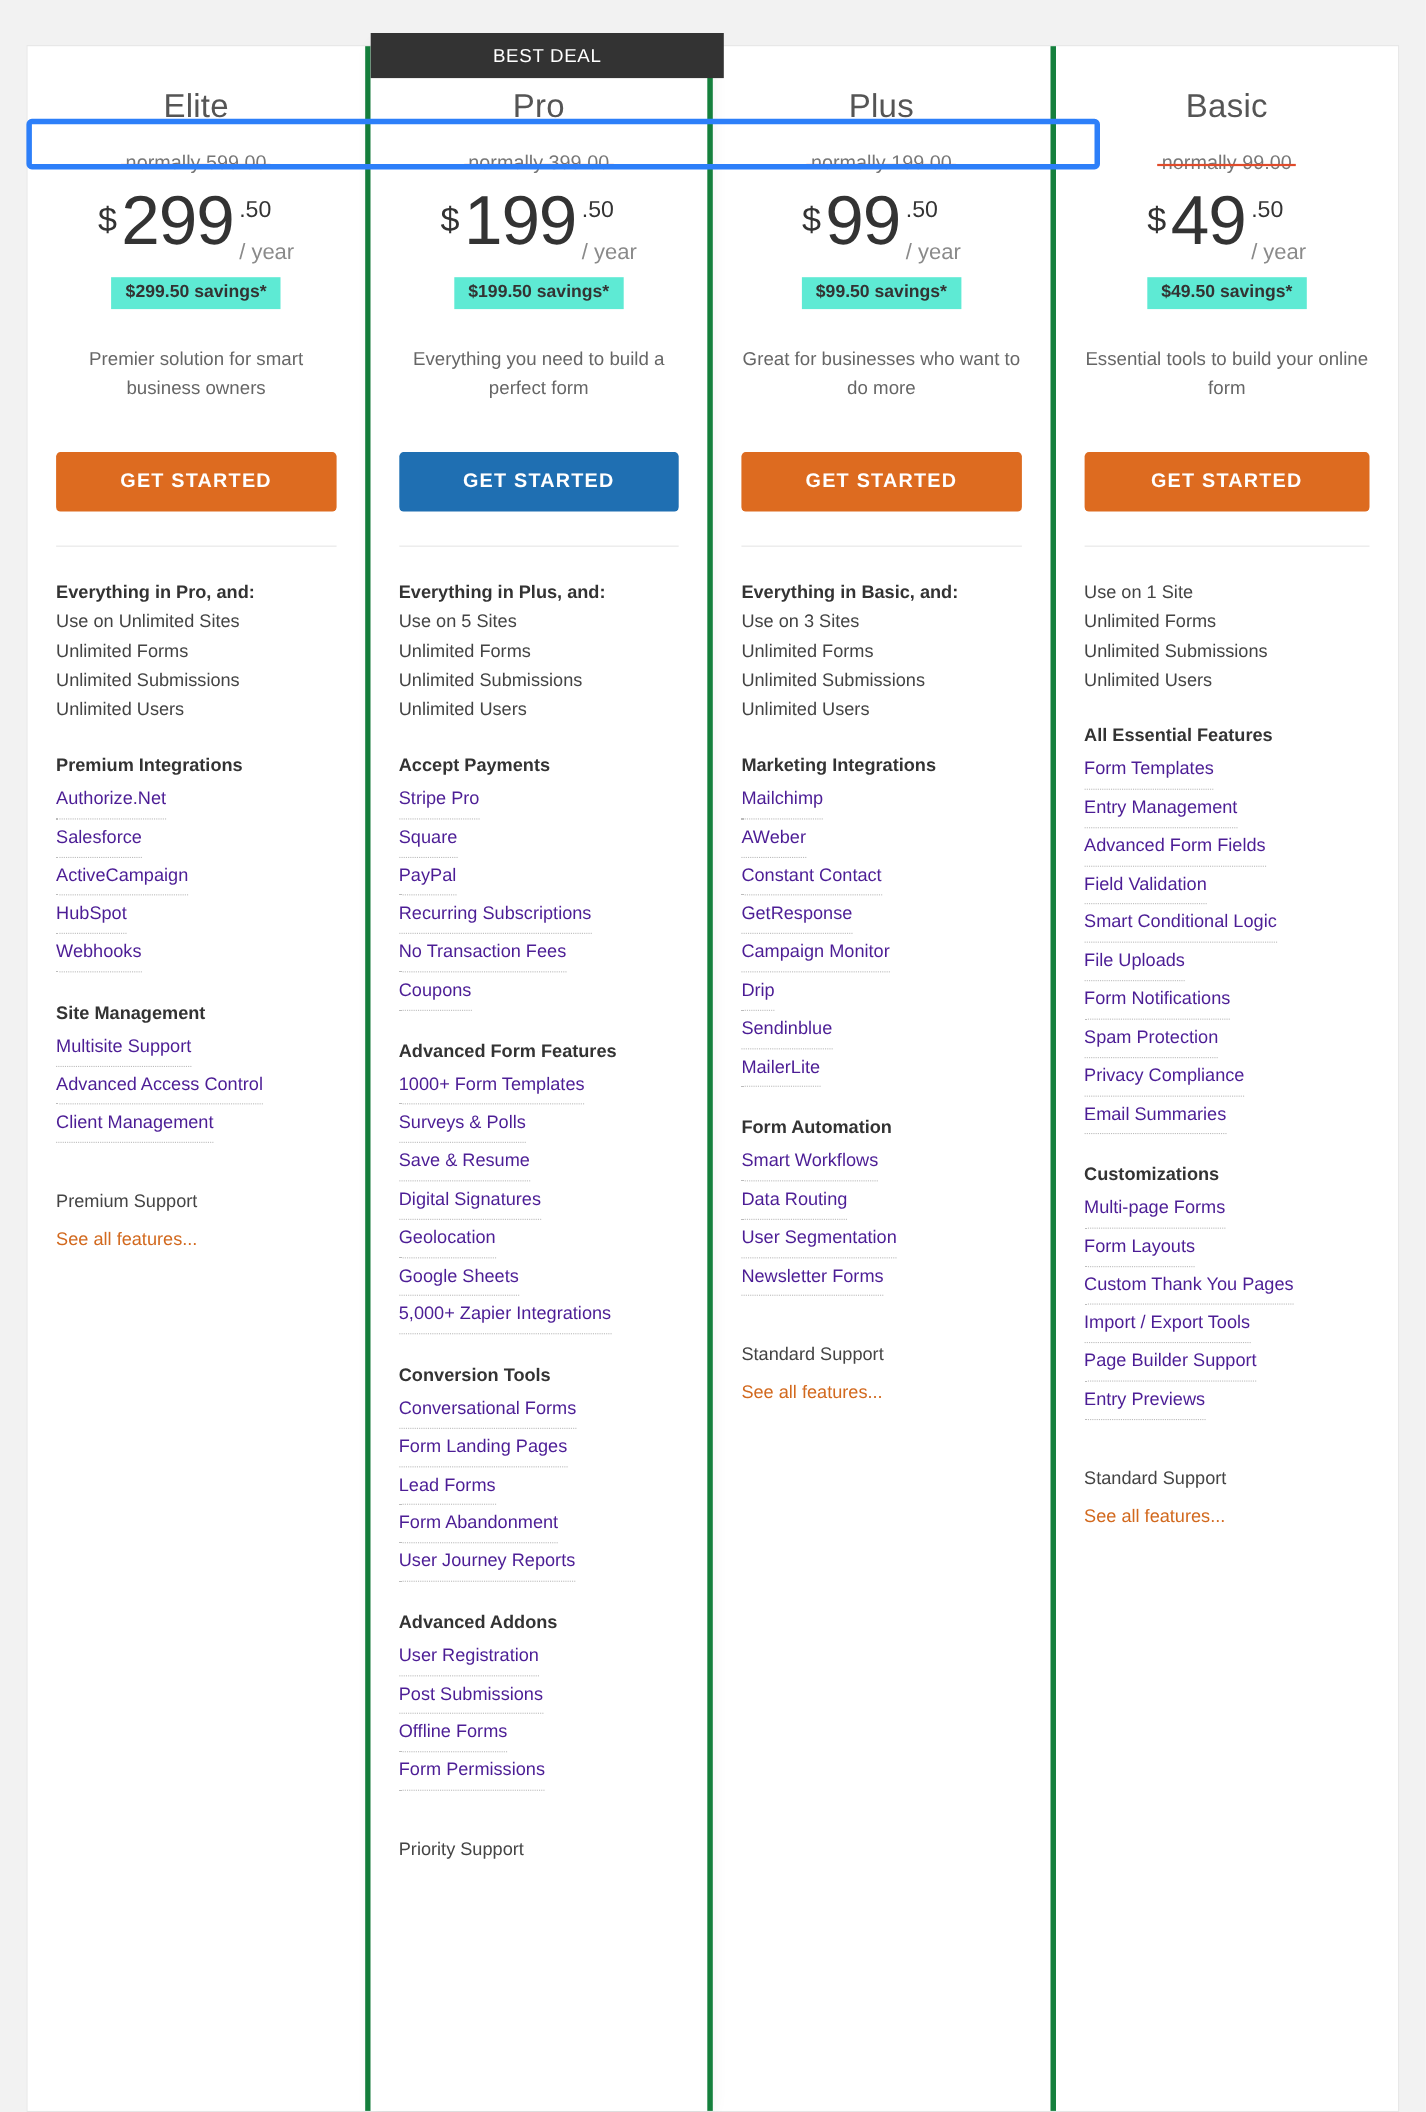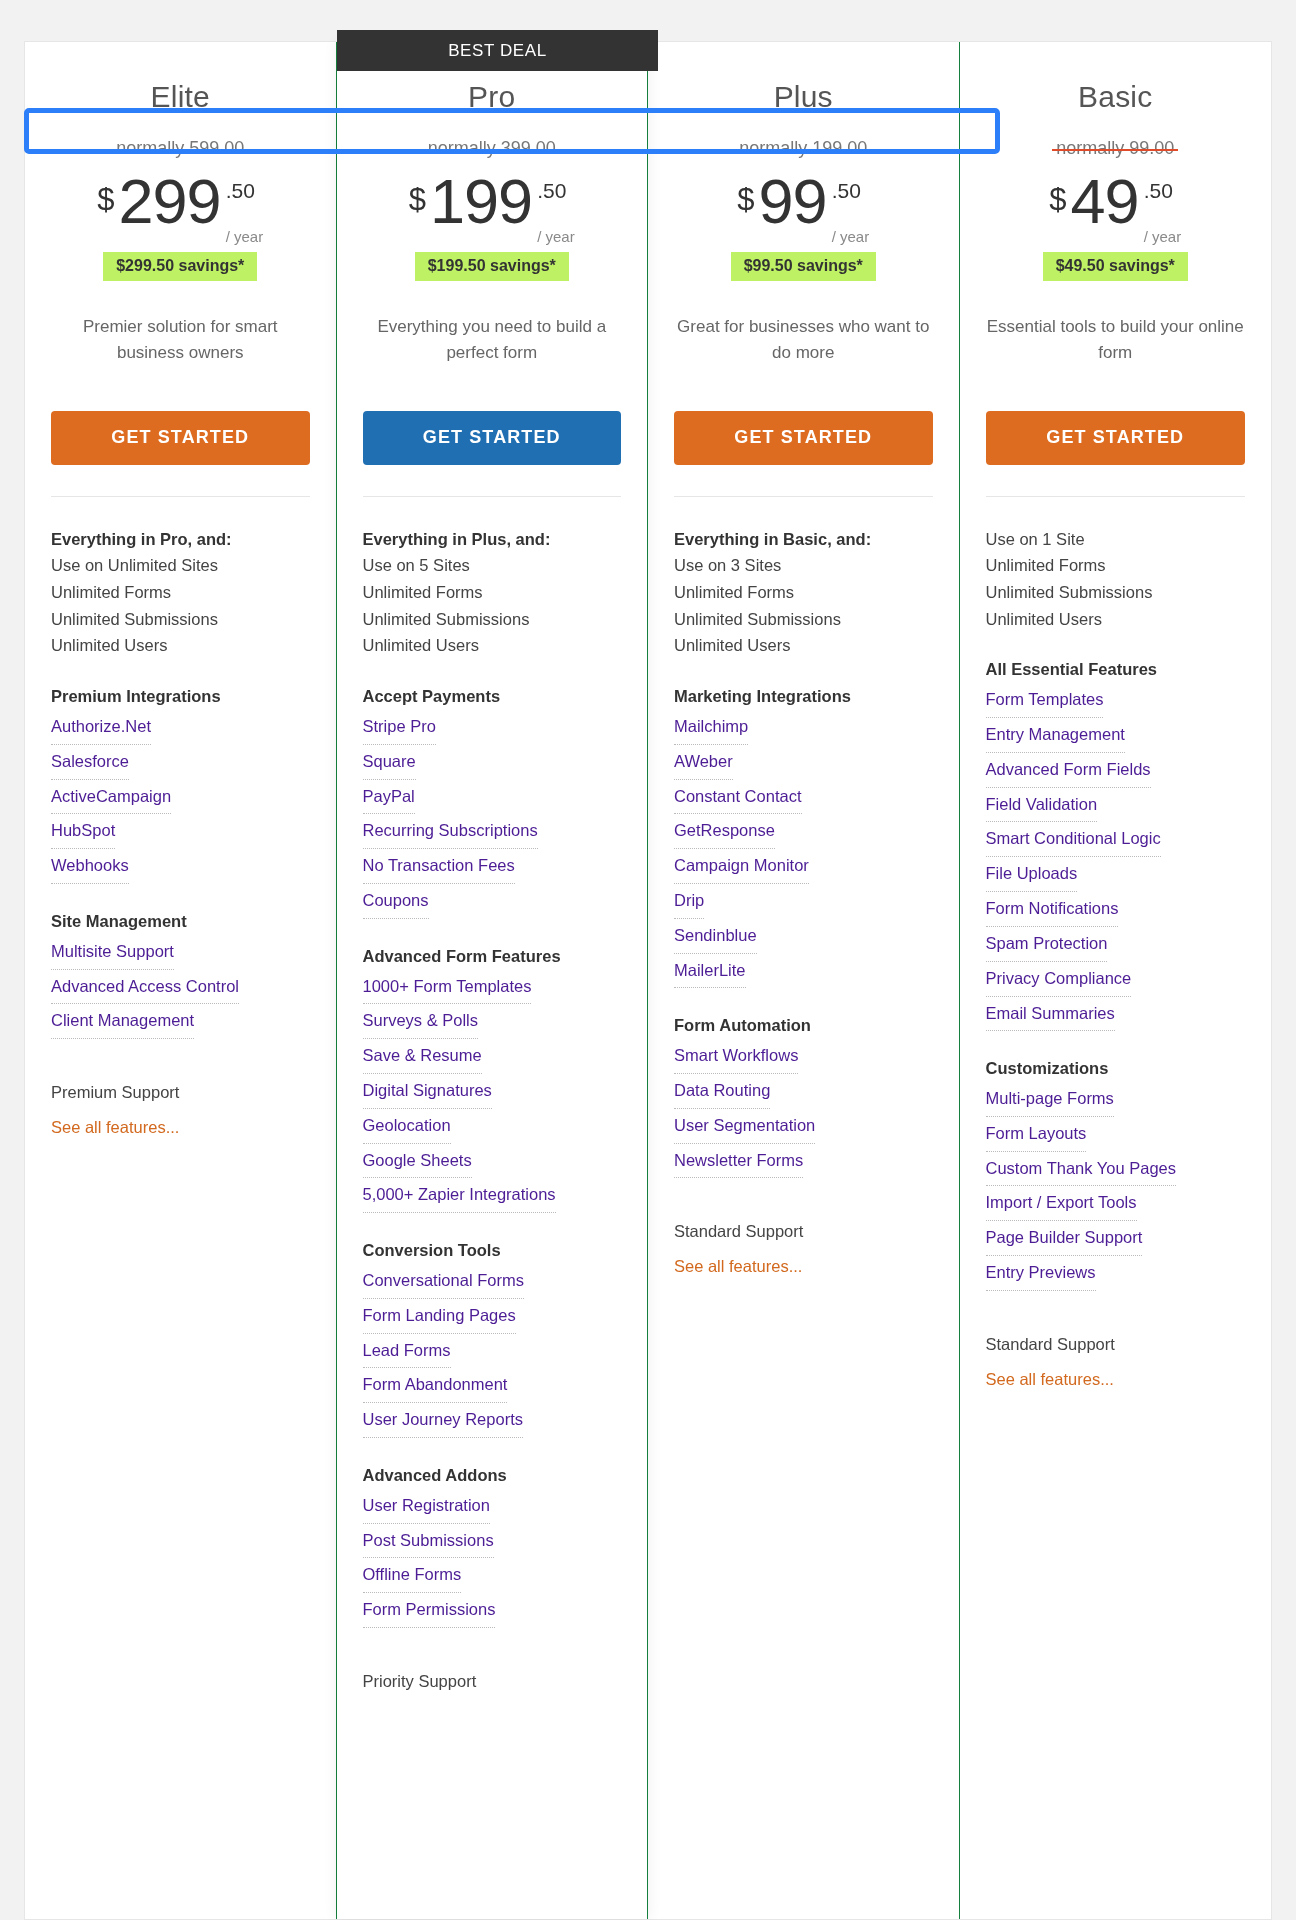--- a/index.html
+++ b/index.html
@@ -44,21 +44,21 @@
     min-height: 1879px;
     background: #ffffff;
     border: 1px solid #e6e6e6;
     display: flex;
     align-items: stretch;
   }
   .col {
     position: relative;
     width: 25%;
     padding: 0 26px 40px 26px;
-    border-right: 1px solid #15803d;
+    border-right: 5px solid #15803d;
   }
   .col:last-child { border-right: none; }
   .col.featured {
     box-shadow: 0 0 14px rgba(0,0,0,0.07);
     z-index: 2;
     background: #ffffff;
   }
 
   
   .plan-name {
@@ -117,26 +117,26 @@
     text-align: right;
   }
   .price .tail {
     display: flex;
     flex-direction: column;
     align-items: flex-start;
     margin-left: 5px;
     margin-top: 8px;
   }
   .price .cents { font-size: 21px; color: #333333; line-height: 1; }
-  .price .per   { font-size: 15px; color: #8a8a8a; margin-top: 27px; }
+  .price .per   { font-size: 20px; color: #8a8a8a; margin-top: 17px; }
 
   .savings-wrap { text-align: center; margin-top: 14px; }
   .savings {
     display: inline-block;
-    background: #bef264;
+    background: #5eead4;
     color: #333333;
     font-size: 16px;
     font-weight: 700;
     padding: 5px 13px 6px 13px;
     line-height: 1.1;
   }
 
   .blurb {
     margin-top: 33px;
     text-align: center;

